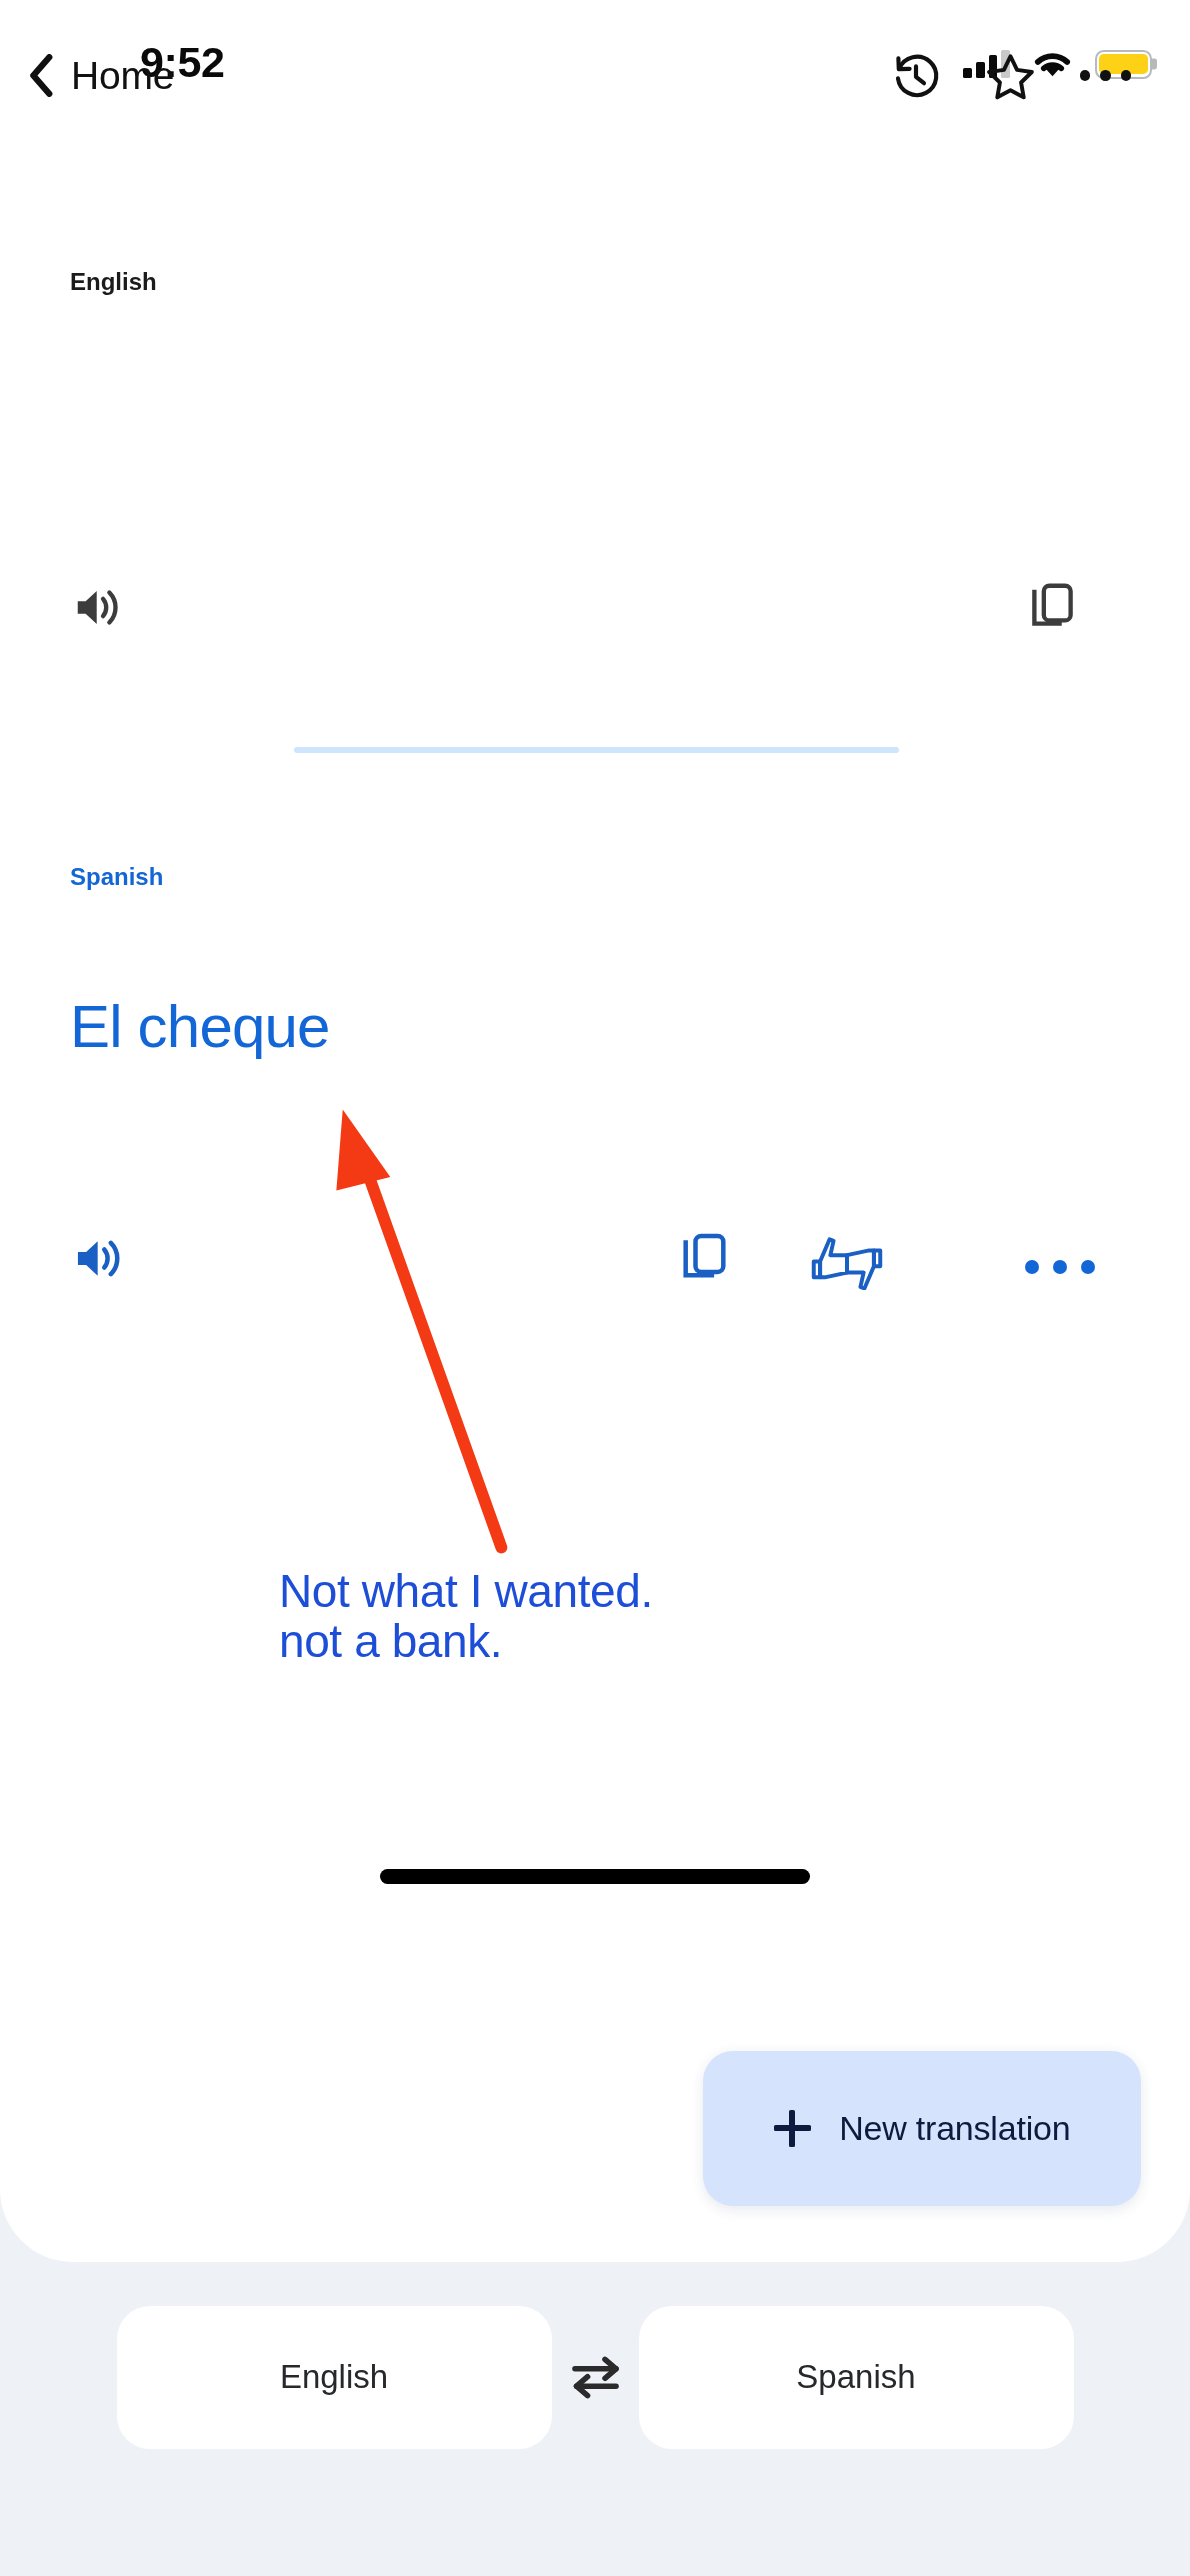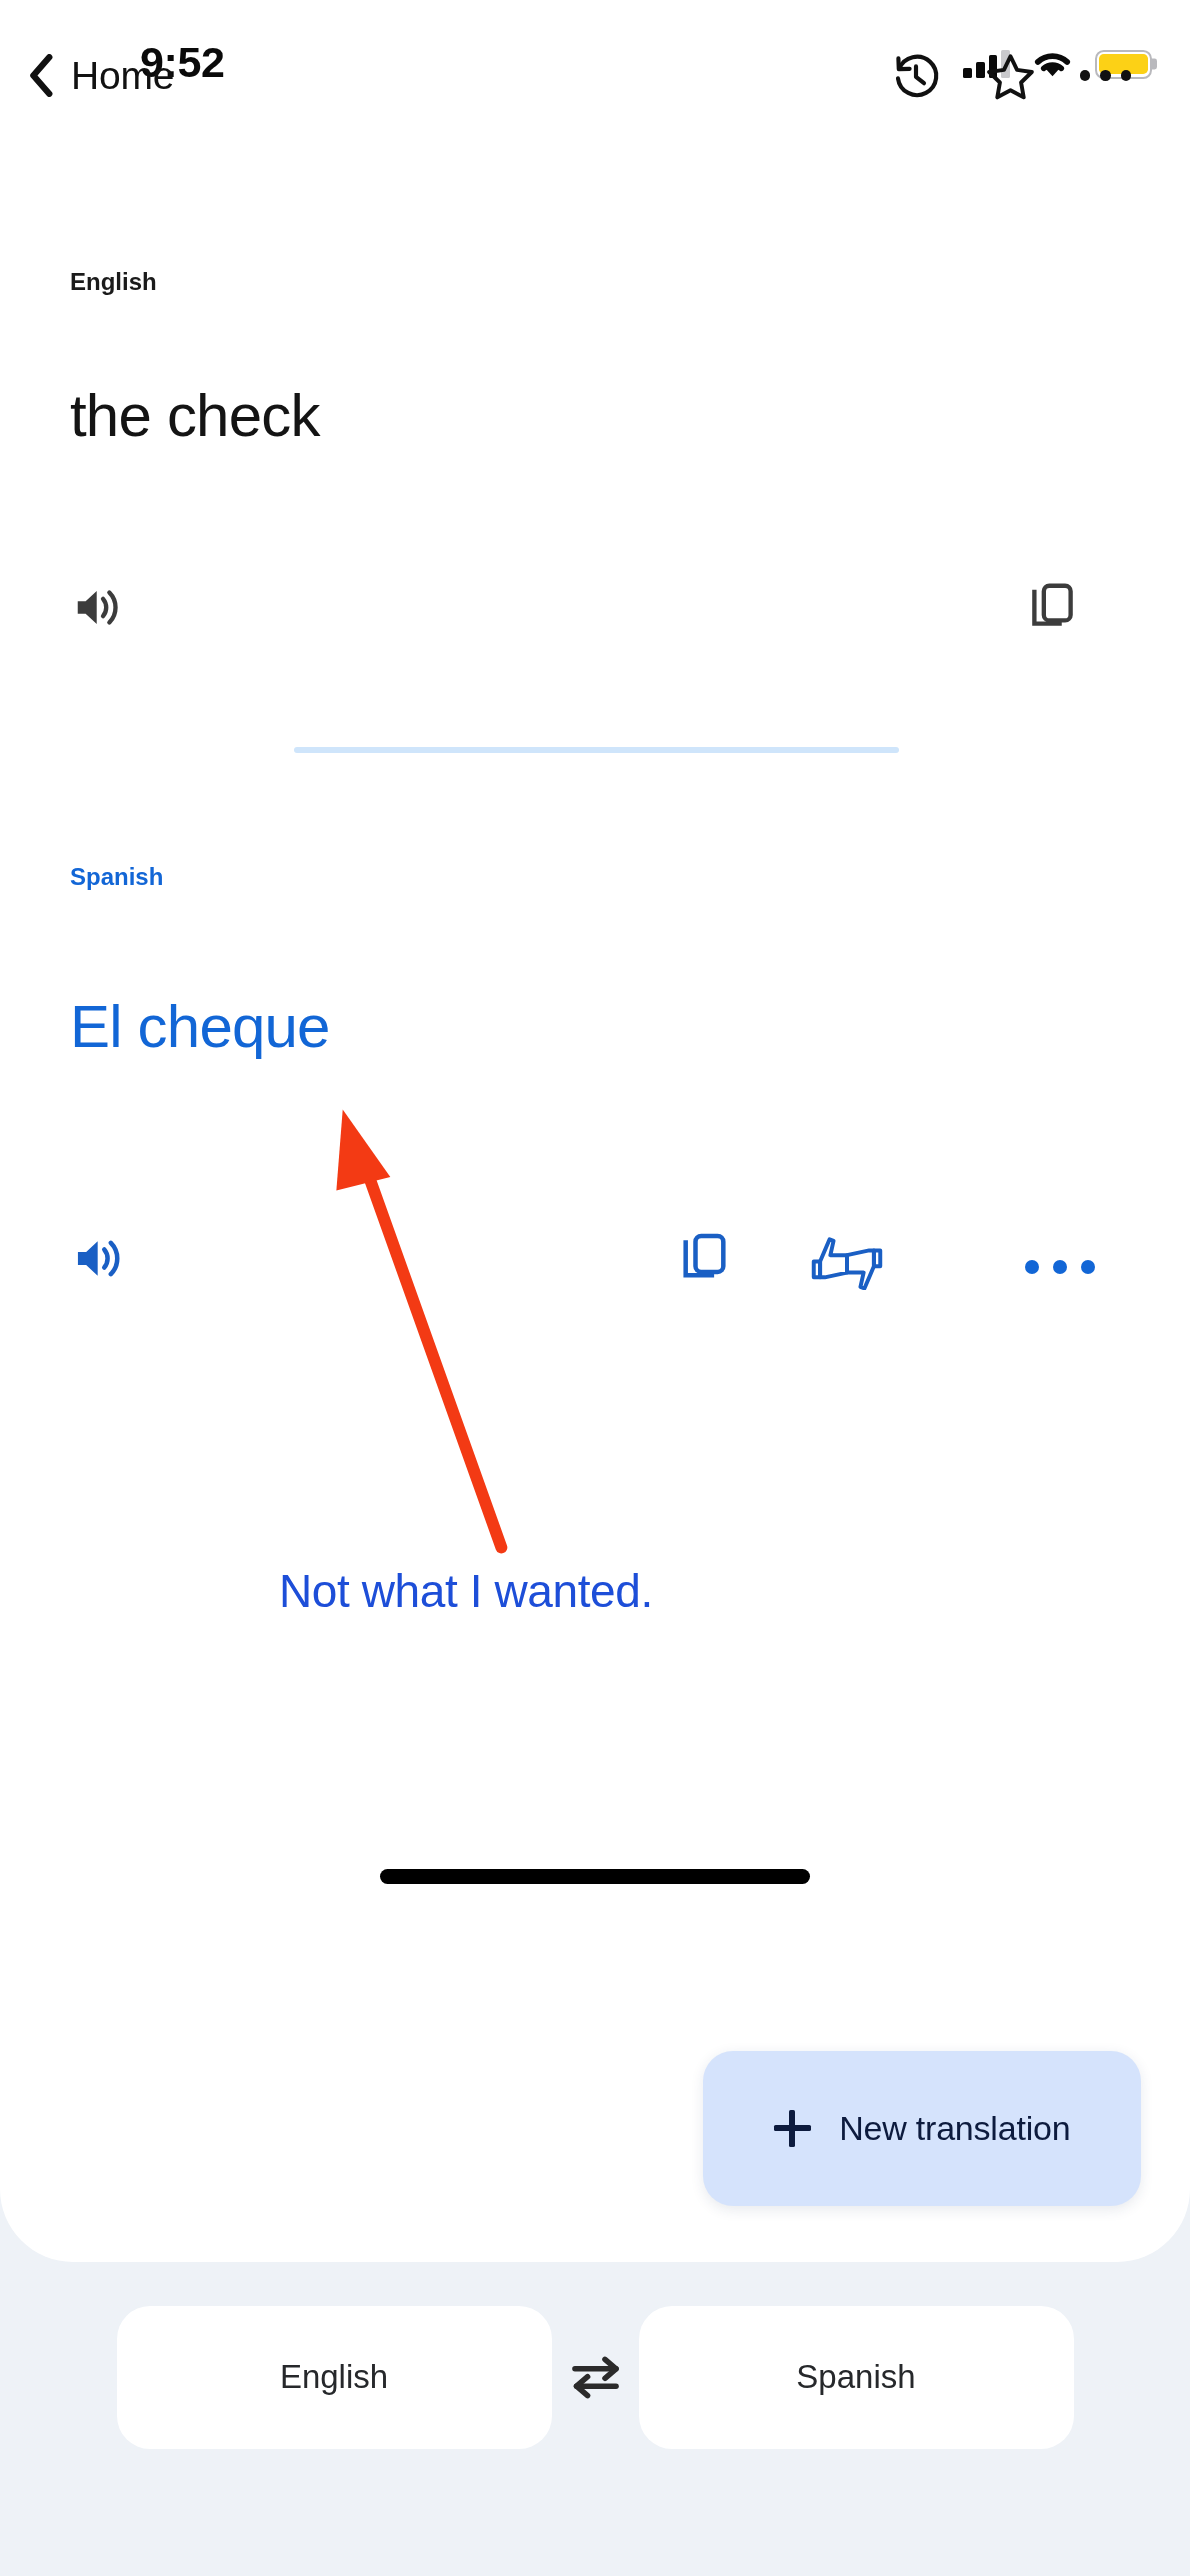--- a/index.html
+++ b/index.html
@@ -194,21 +194,20 @@
         <div class="dots-h">
             <b></b>
             <b></b>
             <b></b>
           </div>
       </div>
     </div>
   </div>
 
   <div class="src-lang">English</div>
-  <div class="src-text">the check</div>
 
   <div class="src-actions">
     <div class="src-speaker">
       <svg width="49" height="49" viewBox="0 0 62 62">
         <path d="M6 23 L16 23 L30 10 L30 52 L16 39 L6 39 Z" fill="#3c3c3c"></path>
         <path d="M38 20 a17 17 0 0 1 0 22" stroke="#3c3c3c" stroke-width="5.5" fill="none" stroke-linecap="round"></path>
         <path d="M46 12 a27 27 0 0 1 0 38" stroke="#3c3c3c" stroke-width="5.5" fill="none" stroke-linecap="round"></path>
       </svg>
     </div>
     <div class="src-copy">
@@ -257,20 +256,21 @@
 
   <svg class="annot-svg" viewBox="0 0 1500 3246" width="1190" height="2576">
     <g>
       <line x1="632" y1="1950" x2="462" y2="1474" stroke="#f33a14" stroke-width="15" stroke-linecap="round"></line>
       <path d="M432 1398 L492 1483 L424 1500 Z" fill="#f33a14"></path>
     </g>
   </svg>
 
   <div class="annot-text">
     <span>Not what I wanted.</span>
+    <span>not a bank.</span>
   </div>
 
   <div class="fab">
     <span class="plus"></span>
     <span class="flabel">New translation</span>
   </div>
 
   <div class="langbar">
     <div class="lang-chip">
       <span>English</span>

